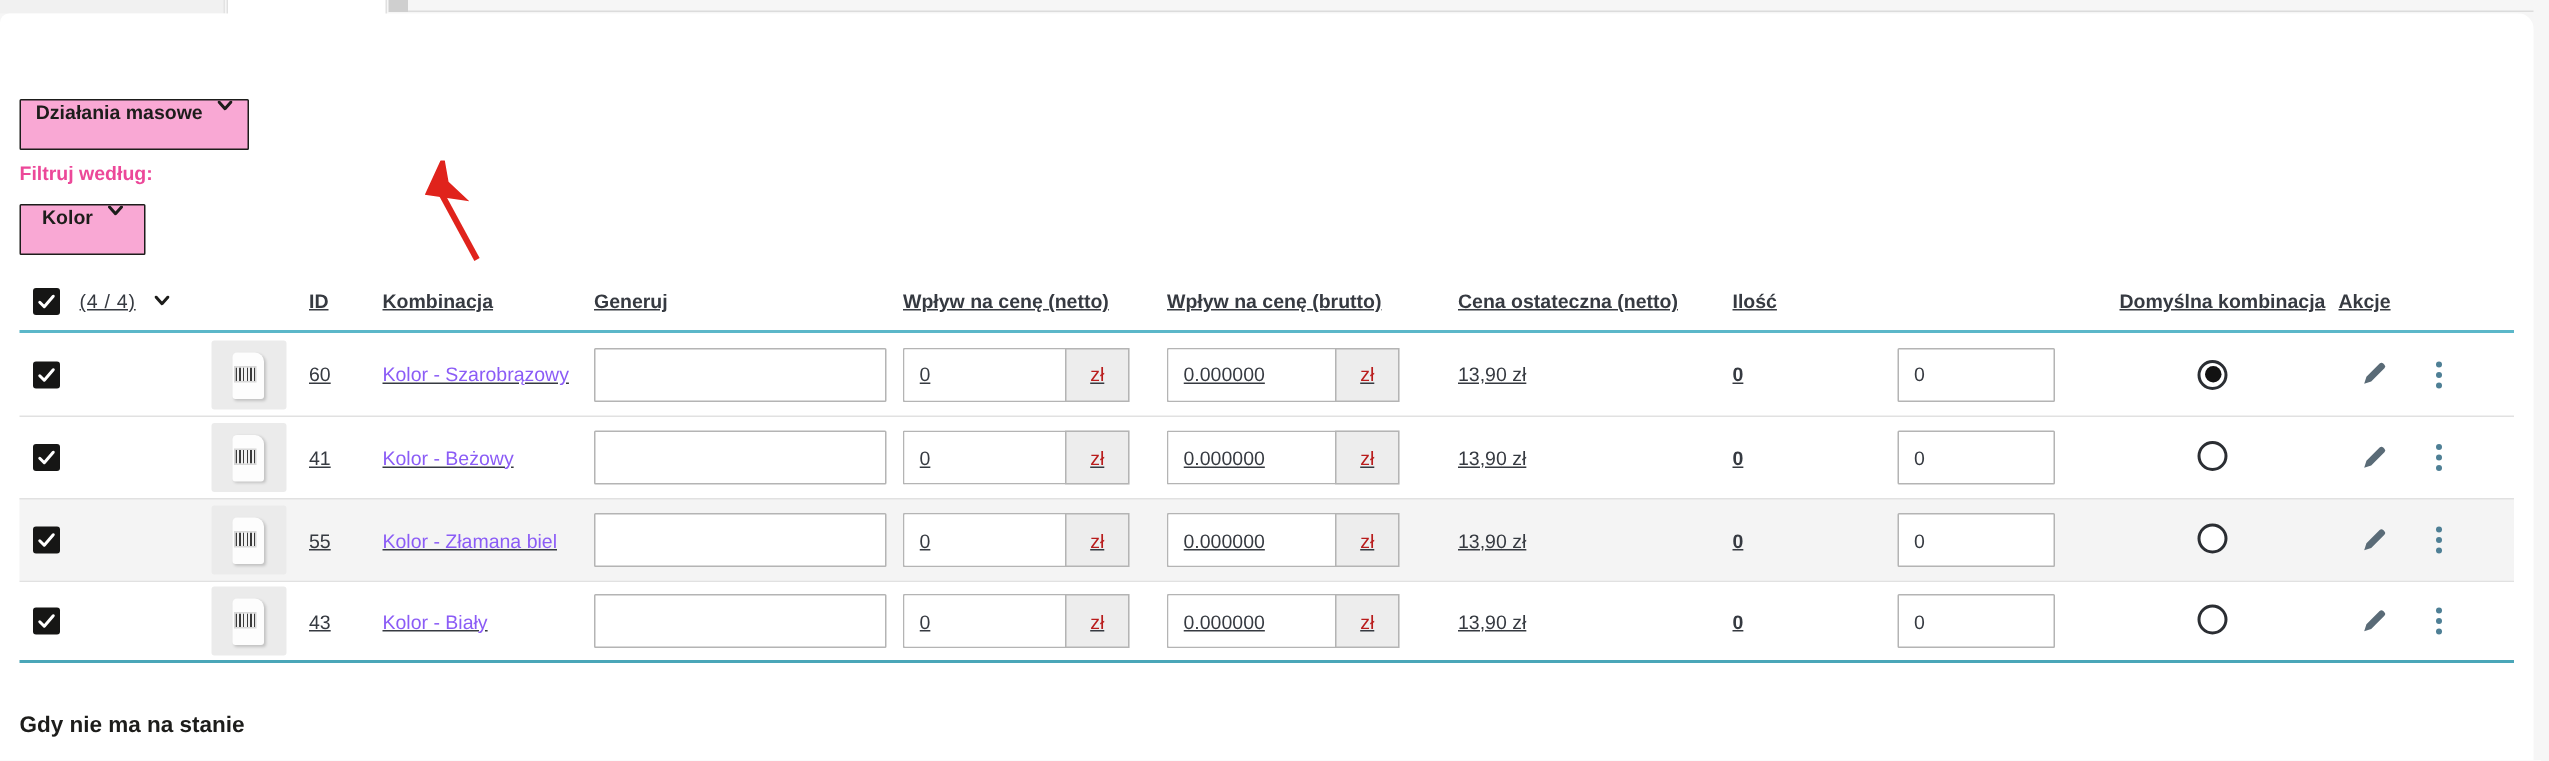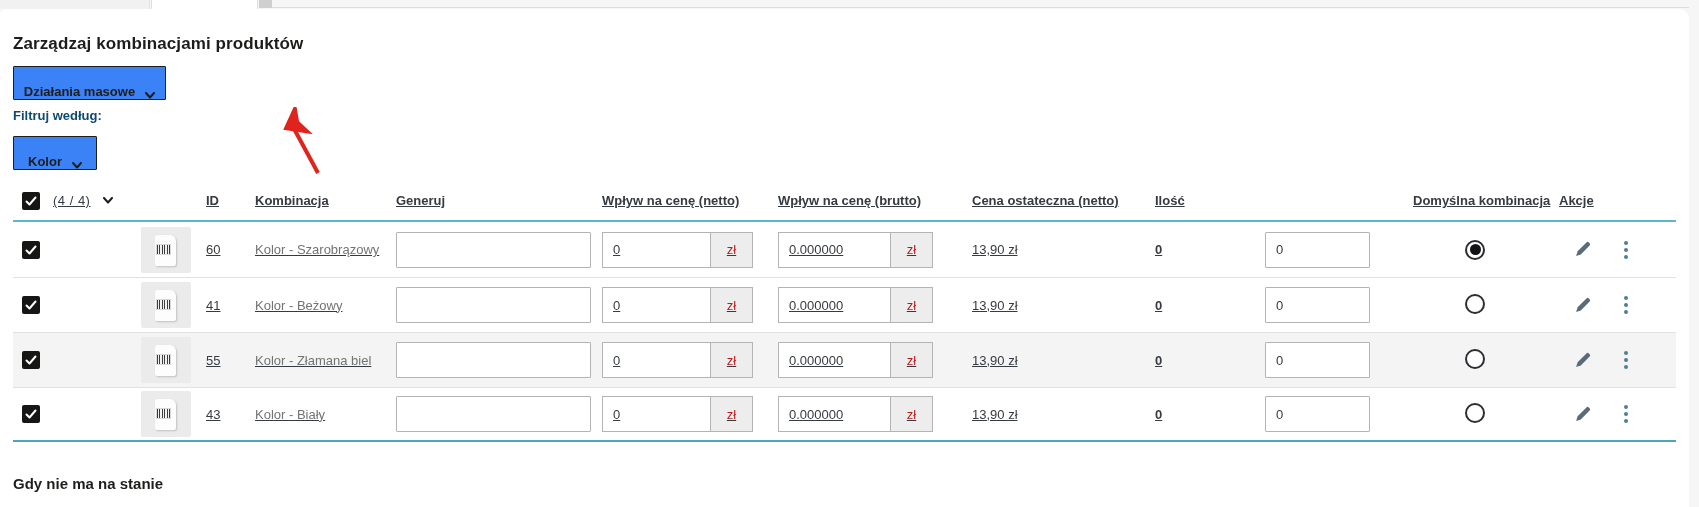--- a/index.html
+++ b/index.html
@@ -25,40 +25,40 @@
     border-top-left-radius:6px; border-top-right-radius:10px;
   }
 
   .page-title {
     position:absolute; left:13px; top:25px;
     font-size:17px; font-weight:700; color:#1d1d1b; letter-spacing:.1px;
   }
 
   
   .dropdown {
-    position:absolute; height:34px; background:#3b82f6;
+    position:absolute; height:34px; background:#f9a8d4;
     border:1px solid #1d1d1b; border-radius:1px;
-    display:flex; align-items:flex-end; justify-content:center; gap:10px;
+    display:flex; align-items:flex-start; justify-content:center; gap:10px;
     font-size:13px; font-weight:600; color:#1d1d1b; cursor:pointer;
   }
   .dd-bulk { left:13px; top:57px; width:153px; }
   .dd-filter { left:13px; top:127px; width:84px; }
   .chev { width:10px; height:7px; display:block; }
   .chev polyline { fill:none; stroke:#1d1d1b; stroke-width:2; stroke-linecap:round; stroke-linejoin:round; }
 
   .red-box {
     position:absolute; left:167px; top:48px;
     border:3px solid #e0231c; border-radius:2px; padding:6px;
   }
   .btn-generate {
     width:132px; height:34px; background:#1d1d1b; color:#fff;
     font-family:"Liberation Sans", sans-serif;
     font-size:13px; font-weight:700; border:none; cursor:pointer;
   }
-  .filter-label { position:absolute; left:13px; top:99px; font-size:13px; font-weight:700; color:#0c4a6e; }
+  .filter-label { position:absolute; left:13px; top:99px; font-size:13px; font-weight:700; color:#ec4899; }
 
   .annot-arrow { position:absolute; left:270px; top:98px; width:70px; height:75px; pointer-events:none; }
 
   
   .tbl { position:absolute; left:13px; top:172px; width:1663px;text-decoration:underline; }
   .trow {
     display:grid;
     grid-template-columns:128px 65px 49px 141px 206px 176px 194px 183px 110px 148px 146px 117px;
     align-items:center;
   }
@@ -86,21 +86,21 @@
     position:absolute; left:14px; top:8px; width:21px; height:31px;
     background:#fdfdfd; border-radius:3px 6px 2px 2px;
     box-shadow:1px 1px 2px rgba(0,0,0,.18);
   }
   .thumb .barcode {
     position:absolute; left:16px; top:18px; width:13px; height:9px;
     background:repeating-linear-gradient(90deg,#3c3c3c 0 1px,#f2f2f2 1px 2.5px);
     outline:1px solid #d8d8d8;
   }
 
-  .cell-text { color:#737373; }
+  .cell-text { color:#8b5cf6; }
   .cell-num { color:#363a41; }
 
   input.txt {
     height:36px; border:1px solid #b4b4b4; border-radius:1px; background:#fff;
     font-family:"Liberation Sans", sans-serif; font-size:13px; color:#363a41;
     padding:0 10px; outline:none;
   }
   .in-index { width:195px; }
   .money { display:flex; align-items:stretch; height:36px; }
   .money input { border-right:none; border-radius:1px 0 0 1px; }
@@ -135,21 +135,20 @@
 
 <div class="tabstrip">
   <div class="tab-inactive"></div>
   <div class="tab-active"></div>
   <div class="tab-mark"></div>
   <div class="tab-line"></div>
 </div>
 
 <div class="card">
 
-  <h1 class="page-title">Zarządzaj kombinacjami produktów</h1>
 
   <div class="dropdown dd-bulk">
     <span>Działania masowe</span>
     <svg class="chev" viewBox="0 0 10 7">
         <polyline points="1,1 5,5.5 9,1"></polyline>
       </svg>
   </div>
 
 
   <div class="filter-label">Filtruj według:</div>

